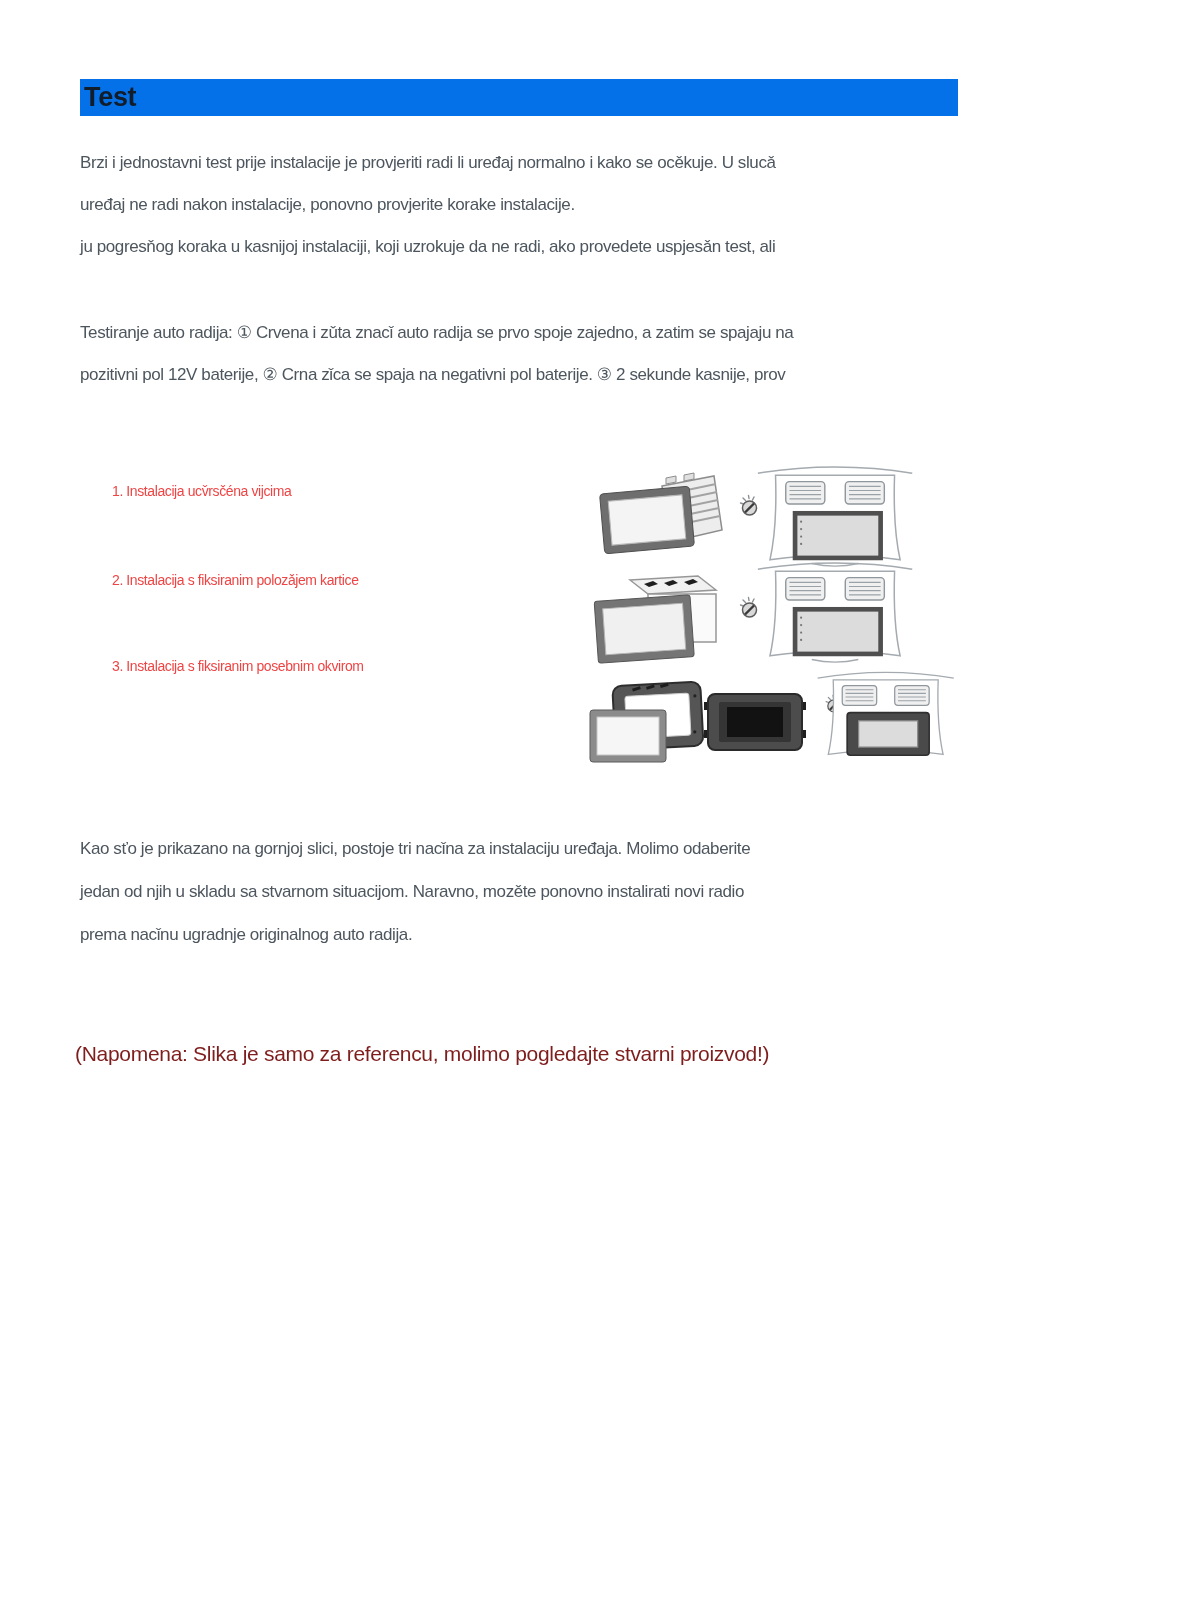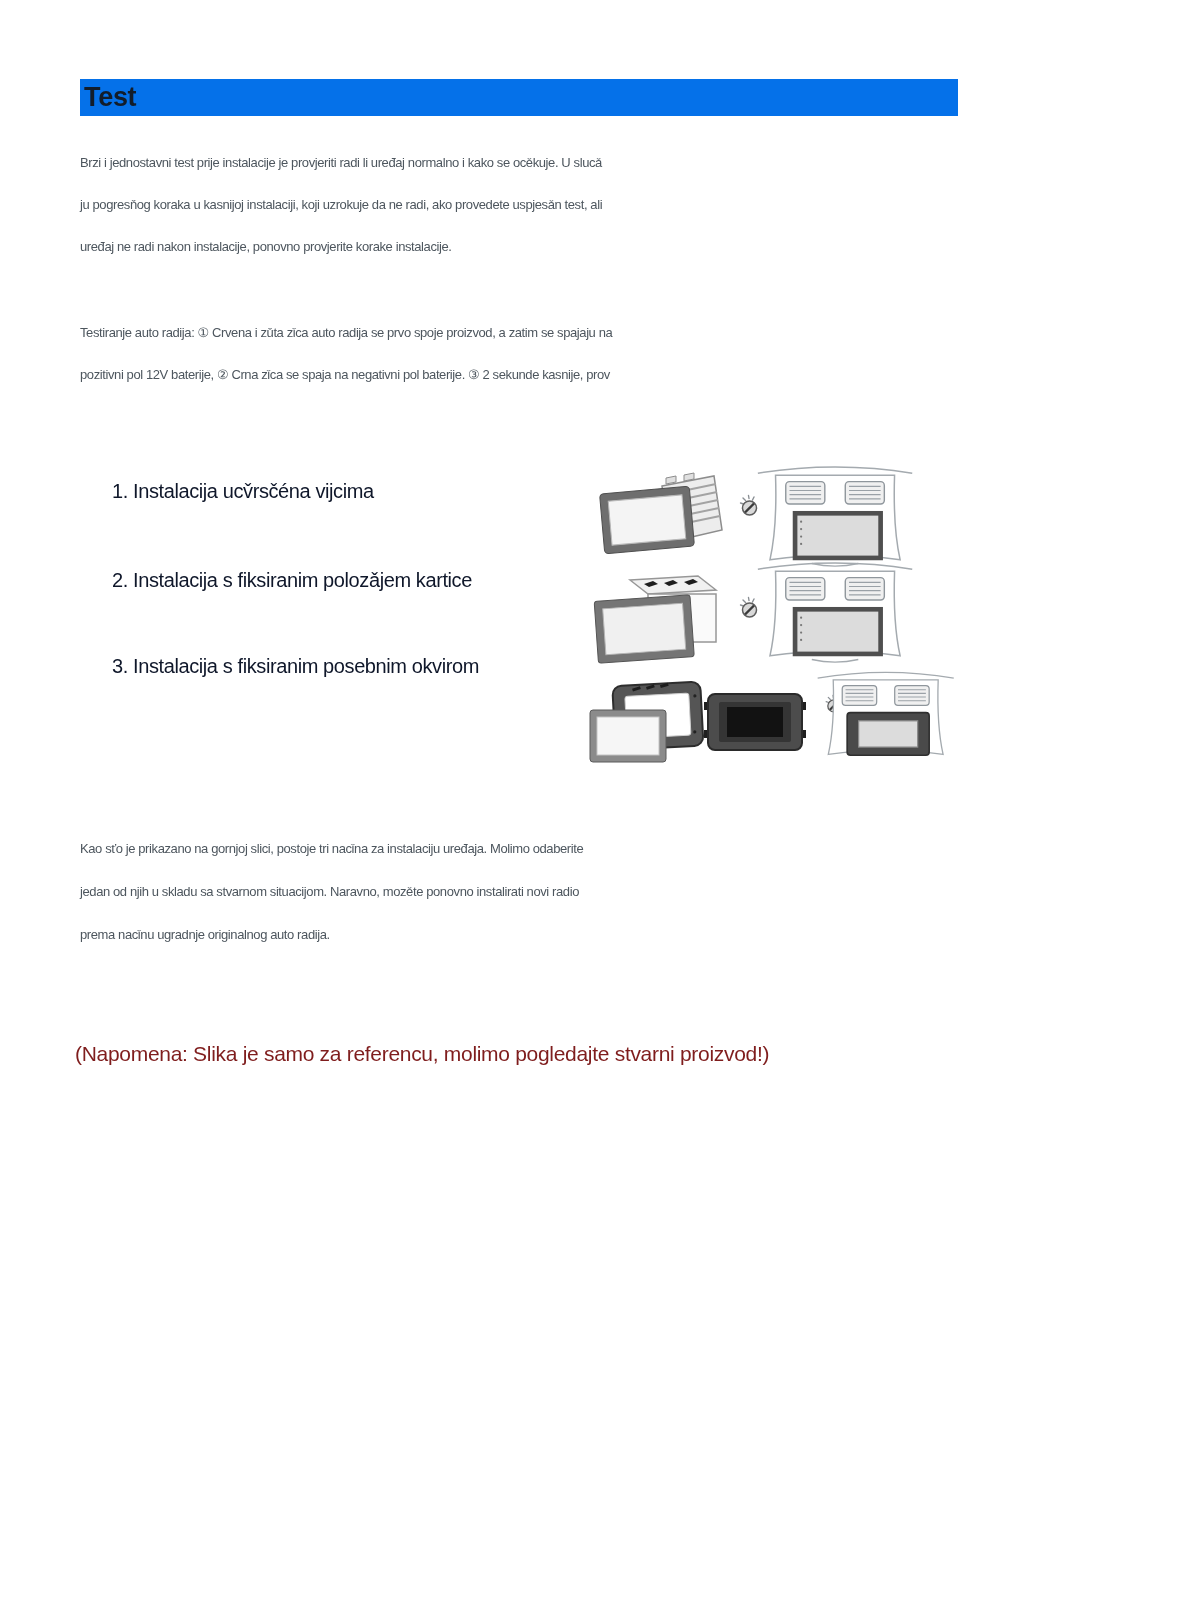--- a/index.html
+++ b/index.html
@@ -25,33 +25,33 @@
     font-size:27px;
     font-weight:bold;
     color:#121d2b;
     line-height:37px;
     letter-spacing:-0.3px;
   }
   .para{
     position:absolute;
     left:80px;
     color:#4d565e;
-    font-size:13px;
+    font-size:17px;
     letter-spacing:-0.4px;
   }
   .para .line{
     height:42px;
     line-height:42px;
     white-space:nowrap;
   }
   .list-item{
     position:absolute;
     left:112px;
-    color:#0f172a;
-    font-size:20px;
+    color:#ef4444;
+    font-size:14px;
     letter-spacing:-0.4px;
     line-height:42px;
     white-space:nowrap;
   }
   .note{
     position:absolute;
     left:75px;
     top:1033px;
     color:#7f1d1d;
     font-size:21px;
@@ -100,26 +100,26 @@
       </g>
     </defs>
   </svg>
 
   <div class="bar" style="top:79px;">
     <span class="bar-label">Test</span>
   </div>
 
   <div class="para" style="top:142px;">
     <div class="line">Brzi i jednostavni test prije instalacije je provjeriti radi li uređaj normalno i kako se ocěkuje. U slucǎ</div>
+    <div class="line">uređaj ne radi nakon instalacije, ponovno provjerite korake instalacije.</div>
     <div class="line">ju pogresňog koraka u kasnijoj instalaciji, koji uzrokuje da ne radi, ako provedete uspjesǎn test, ali</div>
-    <div class="line">uređaj ne radi nakon instalacije, ponovno provjerite korake instalacije.</div>
   </div>
 
   <div class="para" style="top:312px;">
-    <div class="line">Testiranje auto radija: ① Crvena i zǔta zǐca auto radija se prvo spoje proizvod, a zatim se spajaju na</div>
+    <div class="line">Testiranje auto radija: ① Crvena i zǔta znacǐ auto radija se prvo spoje zajedno, a zatim se spajaju na</div>
     <div class="line">pozitivni pol 12V baterije, ② Crna zǐca se spaja na negativni pol baterije. ③ 2 sekunde kasnije, prov</div>
   </div>
 
   <div class="list-item" style="top:470px;">1. Instalacija ucv̌rsčéna vijcima</div>
   <div class="list-item" style="top:559px;">2. Instalacija s fiksiranim polozǎjem kartice</div>
   <div class="list-item" style="top:645px;">3. Instalacija s fiksiranim posebnim okvirom</div>
 
   <svg class="fig" style="left:588px;top:464px;" width="432" height="116" viewBox="0 0 432 116">
     <g transform="translate(14,8)">
       <polygon points="60,14 112,4 120,58 68,70" fill="#ededed" stroke="#8d8d8d" stroke-width="1.5"></polygon>

